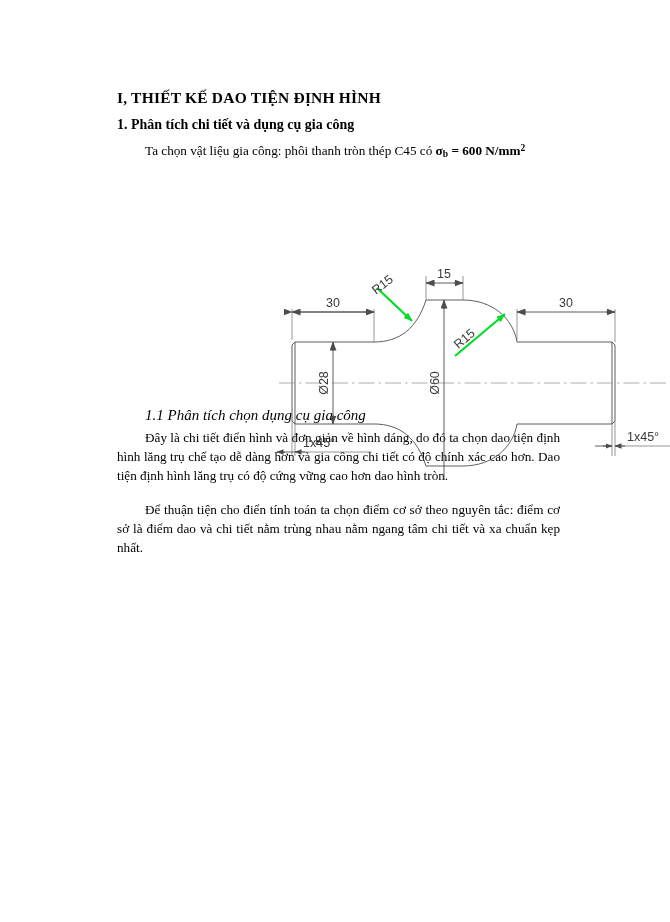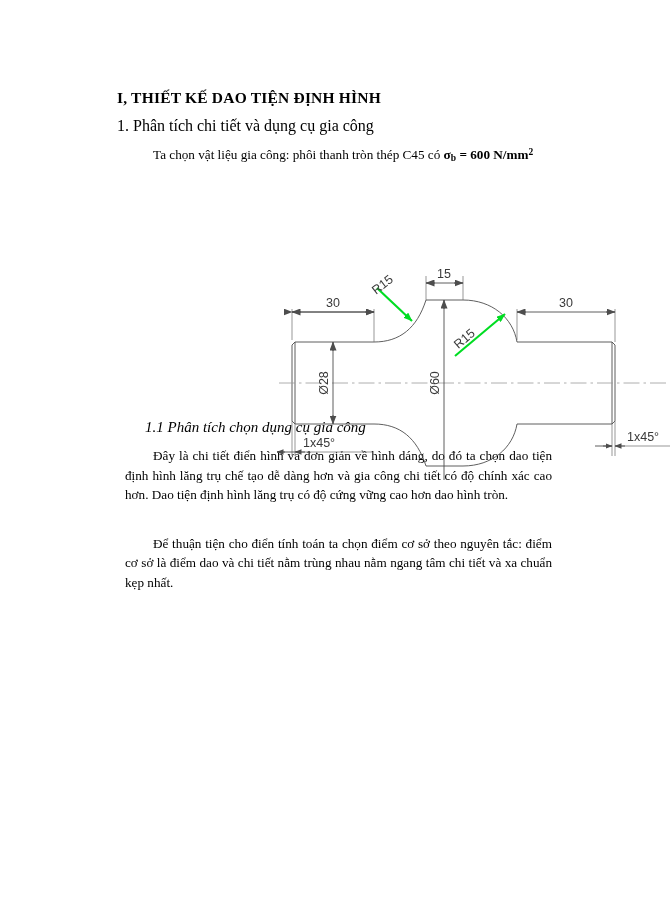--- a/index.html
+++ b/index.html
@@ -33,29 +33,29 @@
 
   h1.doc-title {
     font-size: 15.5px;
     font-weight: bold;
     margin: 0 0 9px 0;
     letter-spacing: 0.2px;
     line-height: 1.25;
   }
 
   h2.sec-head {
-    font-size: 16px;
-    font-weight: normal;
+    font-size: 14px;
+    font-weight: bold;
     margin: 0 0 6px 0;
     line-height: 1.3;
   }
 
   p.para {
     font-size: 13.2px;
-    margin: 8px;
+    margin: 0;
     line-height: 1.46;
     text-align: justify;
   }
   p.para.indent {
     text-indent: 28px;
   }
 
   h3.subsec {
     font-size: 15px;
     font-style: italic;

